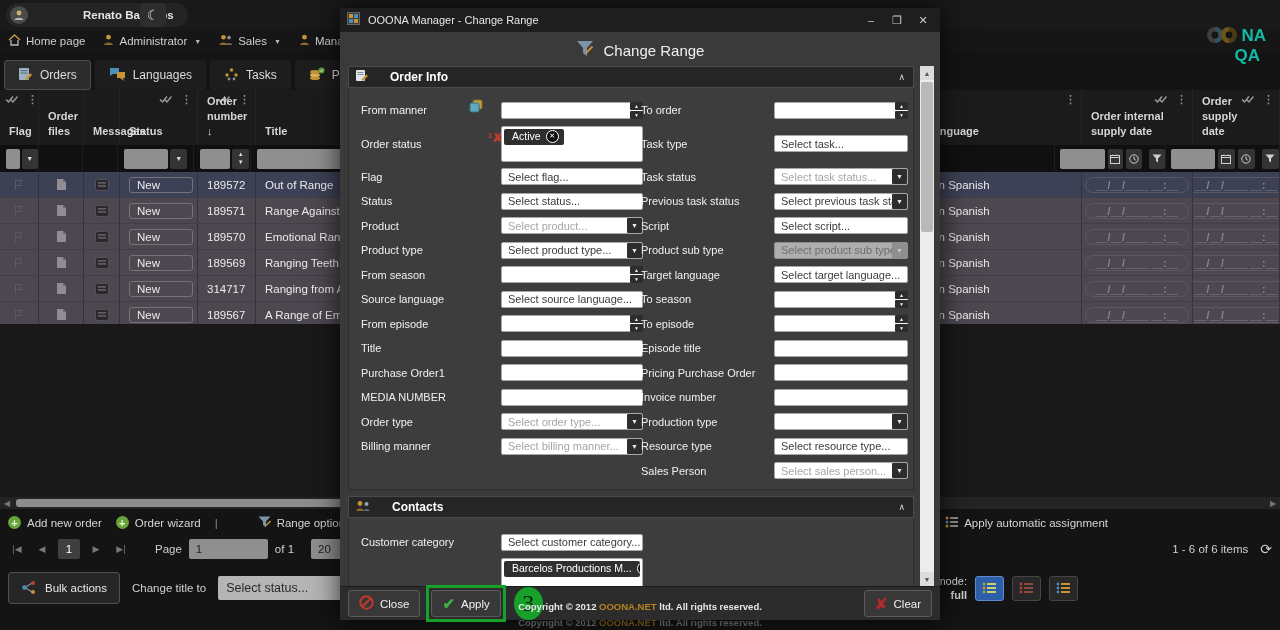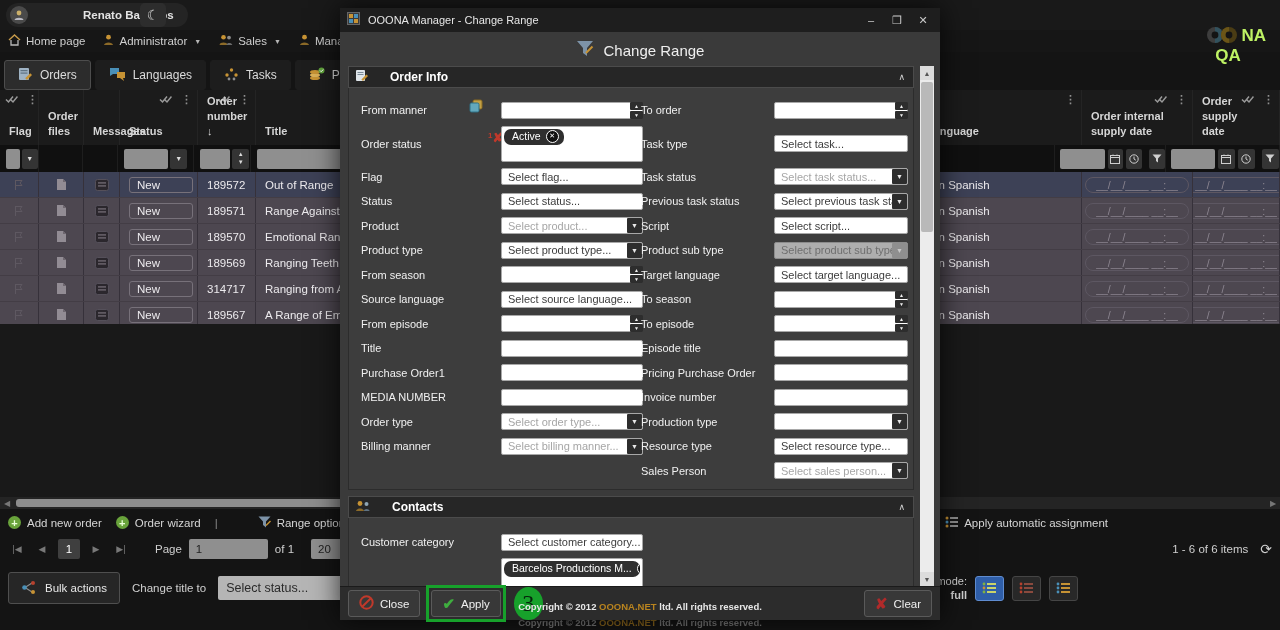--- a/index.html
+++ b/index.html
@@ -17,21 +17,21 @@
   #menubar{left:0;top:30px;width:100%;height:22px;background:#161616;display:flex;align-items:center;
            padding-left:8px;gap:18px;color:#cfcfcf;font-size:11.5px;}
   .menuitem{display:flex;align-items:center;gap:5px;white-space:nowrap;}
   .caret{font-size:7px;color:#b5b5b5;margin-left:2px;}
   #tabsbar{left:0;top:52px;width:100%;height:38px;background:#141414;display:flex;align-items:flex-end;
            padding:0 0 2px 4px;gap:4px;}
   .tab{height:28px;display:flex;align-items:center;gap:7px;padding:0 13px;background:#1d1d1d;border:1px solid #1d1d1d;
        border-radius:3px;color:#dcdcdc;font-size:12px;}
   .tab.active{background:#2c2c2c;border-color:#4d4d4d;}
   
-  #logo{right:14px;top:26px;width:70px;text-align:center;color:#bef264;font-weight:bold;line-height:1;}
+  #logo{right:14px;top:26px;width:70px;text-align:right;color:#14b8a6;font-weight:bold;line-height:1;}
   #logo .row1{display:flex;align-items:center;justify-content:flex-end;gap:1px;}
   #logo .na{font-size:17px;letter-spacing:0px;}
   #logo .qa{font-size:17px;margin-top:3px;margin-right:6px;}
   
   .w0{width:39px;}.w1{width:45px;}.w2{width:36px;}.w3{width:78px;}.w4{width:58px;}
   .w5{width:649px;}.w6{width:177px;}.w7{width:111px;}.w8{flex:1;}
   #grid-header{left:0;top:90px;width:100%;height:55px;background:#1b1b1b;display:flex;}
   .hcol{position:relative;border-right:1px solid #242424;box-sizing:border-box;}
   .htools{position:absolute;top:3px;right:5px;display:flex;gap:9px;align-items:center;color:#9a9a9a;}
   .htools.left{right:auto;left:5px;}
@@ -43,21 +43,21 @@
   .dbtn{width:17px;height:20px;background:#343434;border-radius:2px;color:#dcdcdc;font-size:7px;
         display:flex;align-items:center;justify-content:center;}
   .dbtn.spin{flex-direction:column;font-size:6px;line-height:1.2;}
   #grid-rows{left:0;top:172px;width:100%;}
   .grow{display:flex;height:25px;background:#4d4750;border-bottom:1px solid #433d45;color:#eceaed;font-size:11.5px;}
   .grow.sel{background:#3d4156;}
   .gcell{display:flex;align-items:center;padding-left:9px;border-right:1px solid #36313a;box-sizing:border-box;overflow:hidden;white-space:nowrap;}
   .gcell.cen{justify-content:center;padding-left:0;}
   .pill{border:1px solid #77717a;border-radius:3px;padding:1px 7px;font-size:11.5px;}
   .pill.st{min-width:48px;}
-  .pill.dt{color:#8d8791;border-color:#5d5762;border-radius:9px;padding:1px 10px;font-size:10.5px;}
+  .pill.dt{color:#8d8791;border-color:#5d5762;border-radius:9px;padding:1px 10px;font-size:10.5px;font-weight:bold;}
   .langcell{padding-left:15px;}
   #grid-void{left:0;top:324px;width:100%;height:173px;background:#191919;}
   #hscroll{left:0;top:497px;width:100%;height:12px;background:#242424;display:flex;align-items:center;}
   .harr{color:#777;font-size:8px;width:14px;text-align:center;}
   .hthumb{height:8px;background:#8d8d8d;border-radius:3px;width:610px;margin-left:2px;}
   
   #toolbar{left:0;top:509px;width:100%;height:27px;display:flex;align-items:center;gap:14px;
            padding-left:8px;color:#d5d5d5;font-size:11.5px;background:#141414;}
   .titem{display:flex;align-items:center;gap:6px;white-space:nowrap;}
   .plus{width:13px;height:13px;border-radius:50%;background:#69a33b;color:#eaffd8;font-size:11px;font-weight:bold;
@@ -116,21 +116,21 @@
   .ph{padding-left:6px;color:#3c3c3c;white-space:nowrap;overflow:hidden;}
   .gray .ph{color:#a6a6a6;}
   .disabled{background:#aeaeae;border-color:#8c8c8c;}
   .disabled .ph{color:#6f6f6f;}
   .arrow{position:absolute;right:0;top:0;width:15px;height:15px;background:#2d2d2d;border-radius:1px;color:#e8e8e8;
          font-size:7px;display:flex;align-items:center;justify-content:center;}
   .disabled .arrow{background:#8f8f8f;color:#c7c7c7;}
   .spinbtns{position:absolute;right:-1px;top:-1px;display:flex;flex-direction:column;gap:1px;}
   .spinbtns b{width:13px;height:8px;background:#2d2d2d;color:#eee;font-size:5px;display:flex;align-items:center;justify-content:center;border-radius:1px;}
   .fld.tags{height:36px;align-items:flex-start;padding:2px;}
-  .tag{background:#2f2f2f;color:#fff;border-radius:7px;font-size:10.5px;padding:1px 5px 2px 8px;display:flex;align-items:center;gap:5px;white-space:nowrap;overflow:hidden;max-width:124px;}
+  .tag{background:#2f2f2f;color:#fff;border-radius:2px;font-size:10.5px;padding:1px 5px 2px 8px;display:flex;align-items:center;gap:5px;white-space:nowrap;overflow:hidden;max-width:124px;}
   .tagx{width:11px;height:11px;border-radius:50%;background:#111;border:1px solid #fff;color:#fff;font-size:7px;
         display:flex;align-items:center;justify-content:center;flex:none;}
   .adorn{position:absolute;left:127px;top:8px;display:flex;align-items:flex-start;}
   .adorn i{color:#c0392b;font-style:normal;font-size:8px;font-weight:bold;}
   .adorn b{color:#c0392b;font-size:13px;line-height:1;}
   .copyic{position:absolute;left:108px;top:1px;}
   #contacts-sec{margin-top:6px;}
   #contacts-rows{position:relative;padding:12px 0 0 12px;background:#3d3d3d;border:1px solid #2c2c2c;border-top:none;height:70px;box-sizing:border-box;}
   #contacts-rows .frow{width:282px;}
   

